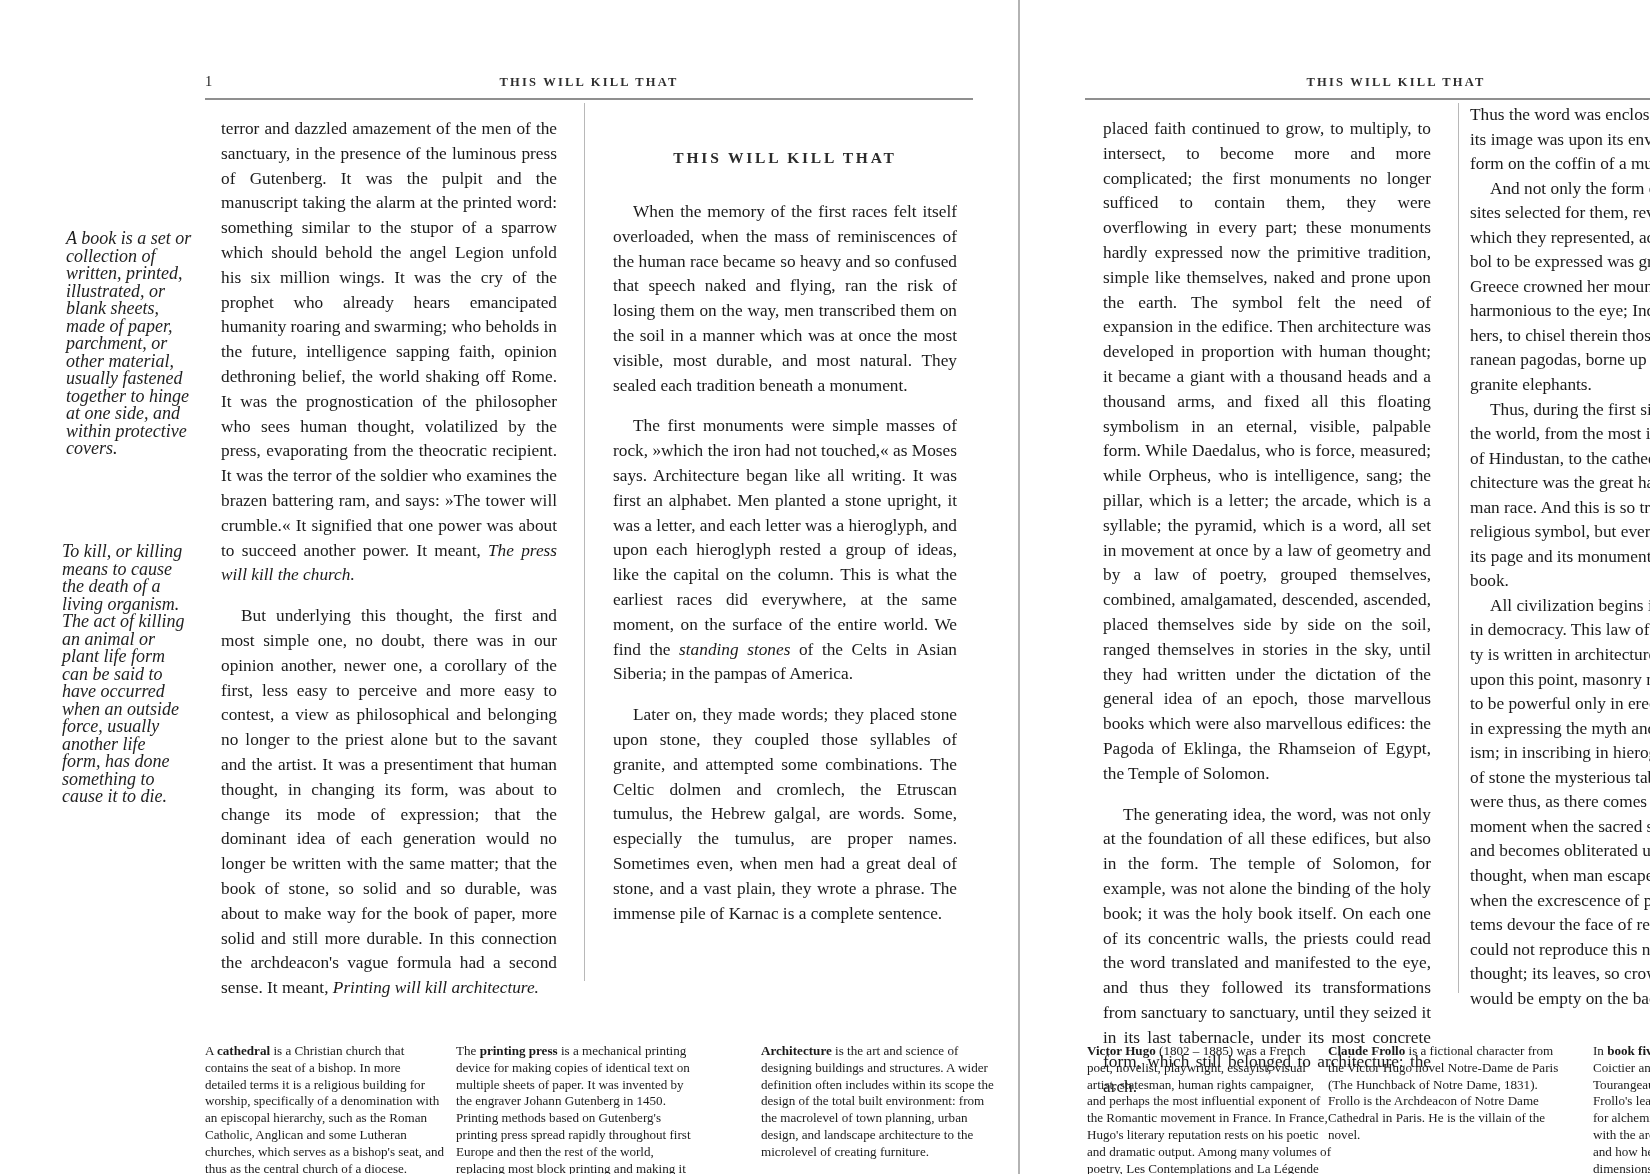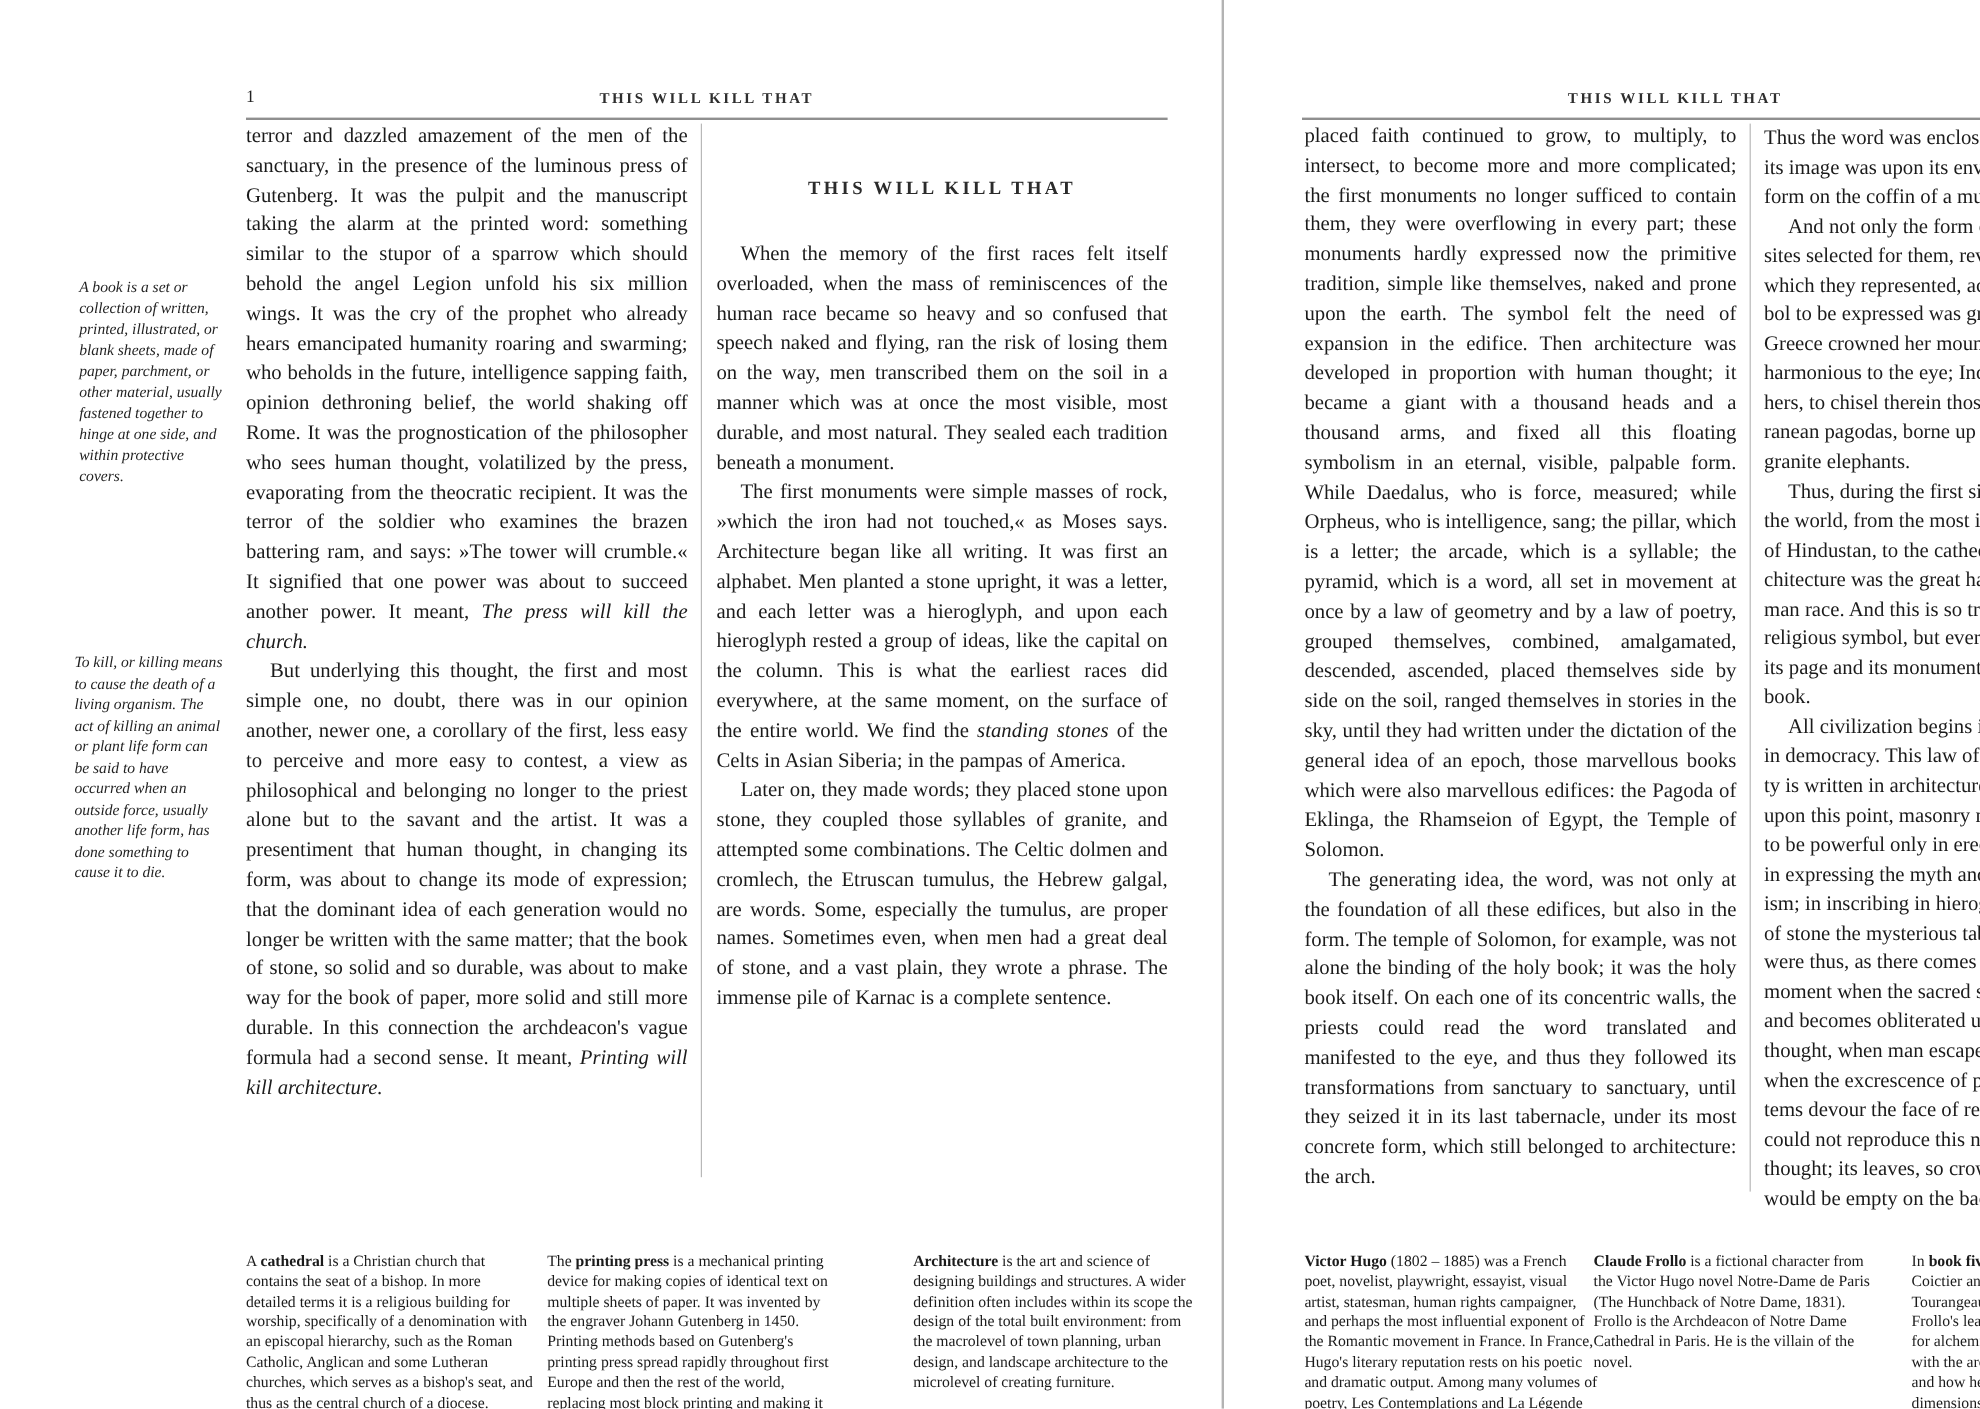--- a/index.html
+++ b/index.html
@@ -8,35 +8,35 @@
     background:#ffffff;color:#1b1b1b;
     font-family:"Liberation Serif", serif;
   }
   .abs{position:absolute;}
   
   .runhead{font-size:12.5px;letter-spacing:2.2px;font-weight:bold;color:#2e2e2e;text-align:center;}
   .pageno{font-size:14.5px;color:#222;}
   .hrule{height:1.5px;background:#8f8f8f;}
   
   .bodycol{font-size:17.3px;line-height:24.8px;text-align:justify;hyphens:auto;}
-  .bodycol p{margin:0;}
+  .bodycol p{margin:16px;}
   .bodycol p.ind{text-indent:20px;}
   .colhead{text-align:center;font-size:15.5px;letter-spacing:2.8px;font-weight:bold;color:#2b2b2b;
            margin:44px 0 30px 0;line-height:25px;text-indent:0 !important;}
   .it{font-style:italic;}
   .bd{font-weight:bold;}
   
   .linecol{font-size:17.3px;}
   .linecol .tline{white-space:nowrap;line-height:24.55px;height:24.55px;}
   .linecol .tline.ind{padding-left:20px;}
   
   .vrule{width:1px;background:#b8b8b8;}
   .fold{width:1.5px;background:#b3b3b3;}
   
-  .marginnote{font-style:italic;font-size:13px;line-height:17.5px;width:126px;color:#1f1f1f;text-align:left;}
+  .marginnote{font-style:italic;font-size:18px;line-height:17.5px;width:126px;color:#1f1f1f;text-align:left;}
   
   .footnote{font-size:13.1px;line-height:16.8px;text-align:left;margin-top:23px;}
   .footnote p{margin:0;}
   .fnlines .tline{white-space:nowrap;line-height:16.8px;height:16.8px;}
 </style>
 </head>
 <body>
 
 <div class="abs fold" style="left:1018px;top:0;height:1174px;"></div>
 

